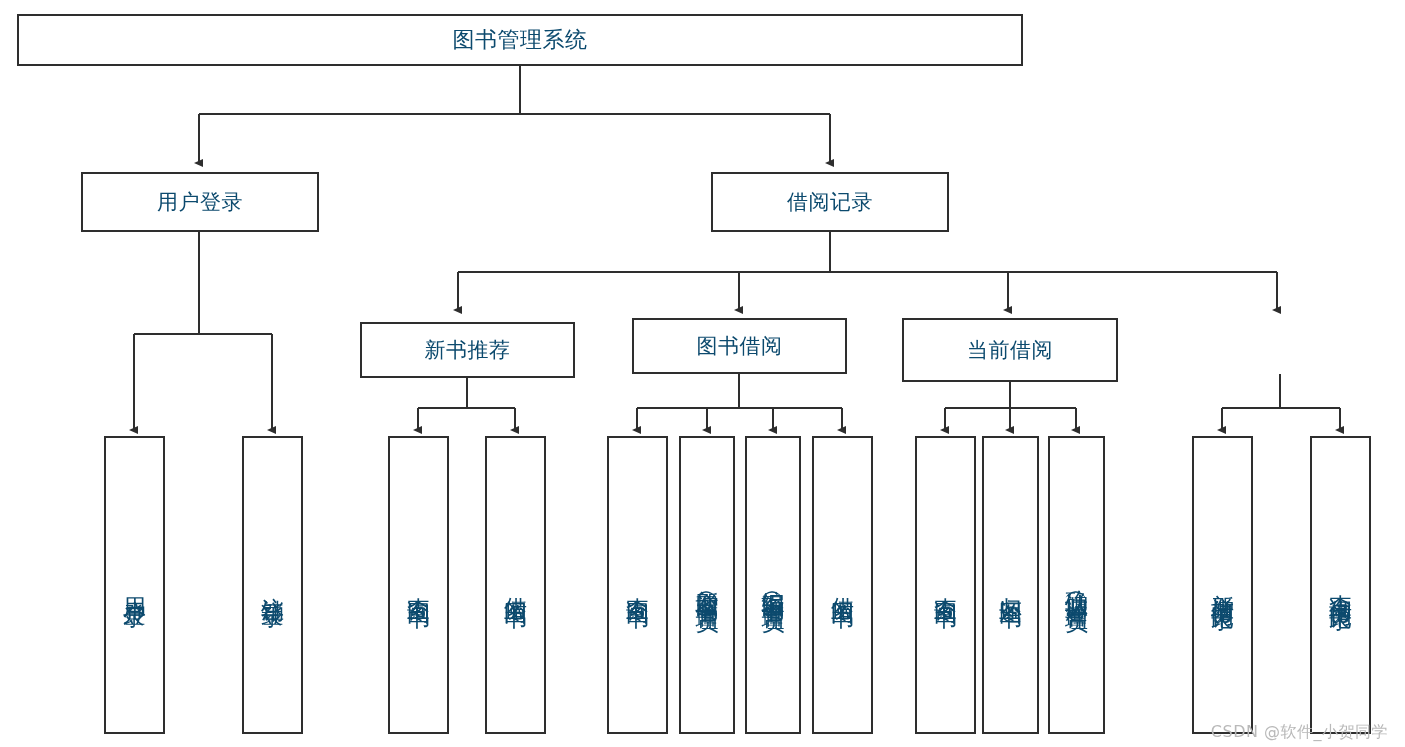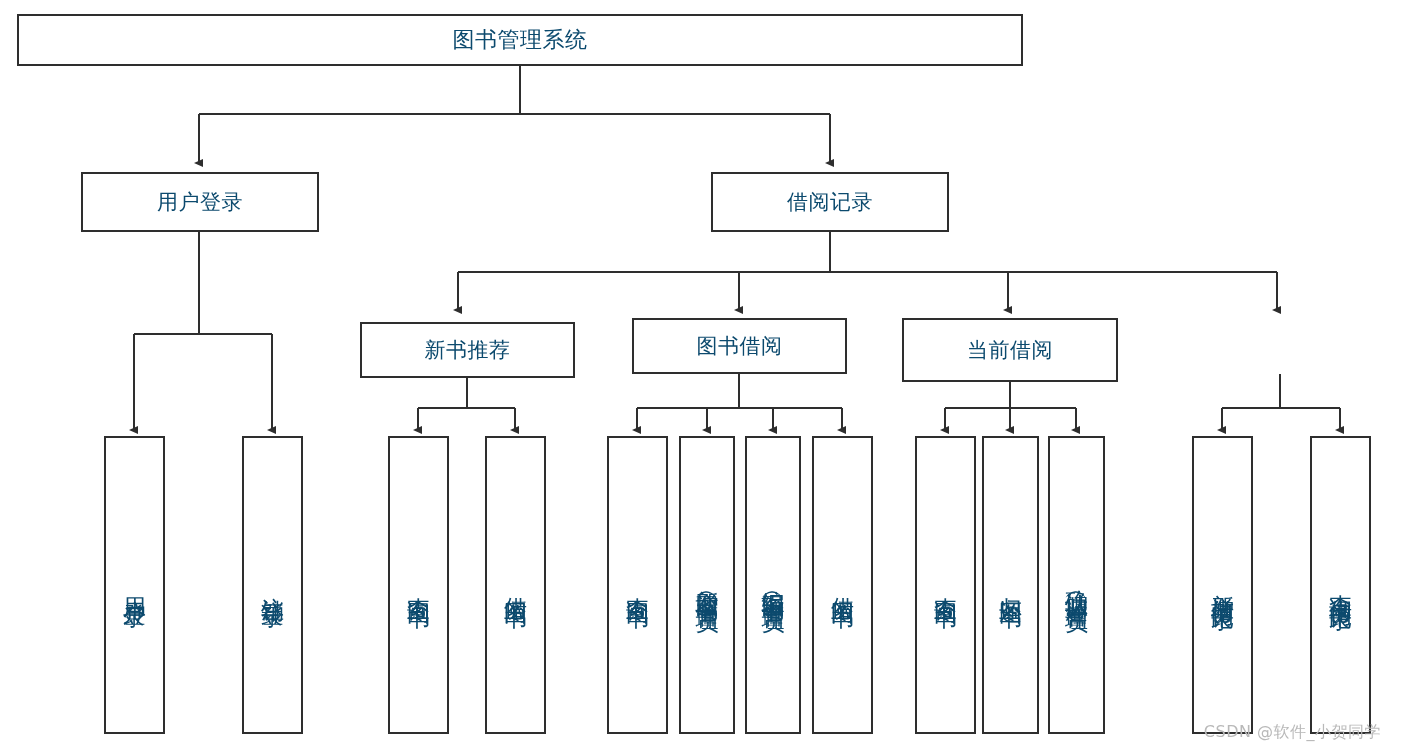--- a/index.html
+++ b/index.html
@@ -62,21 +62,21 @@
     writing-mode: vertical-rl;
     text-orientation: upright;
     font-size: 23px;
     line-height: 1.0;
     letter-spacing: 3px;
     white-space: nowrap;
     max-height: 100%;
   }
   .watermark {
     position: absolute;
-    right: 24px;
+    right: 17px;
     bottom: 4px;
     font-size: 16px;
     color: #b9b9b9;
     letter-spacing: 0.5px;
     white-space: nowrap;
     z-index: 5;
     font-family: "DejaVu Sans", "Liberation Sans", sans-serif;
   }
 </style>
 </head>

